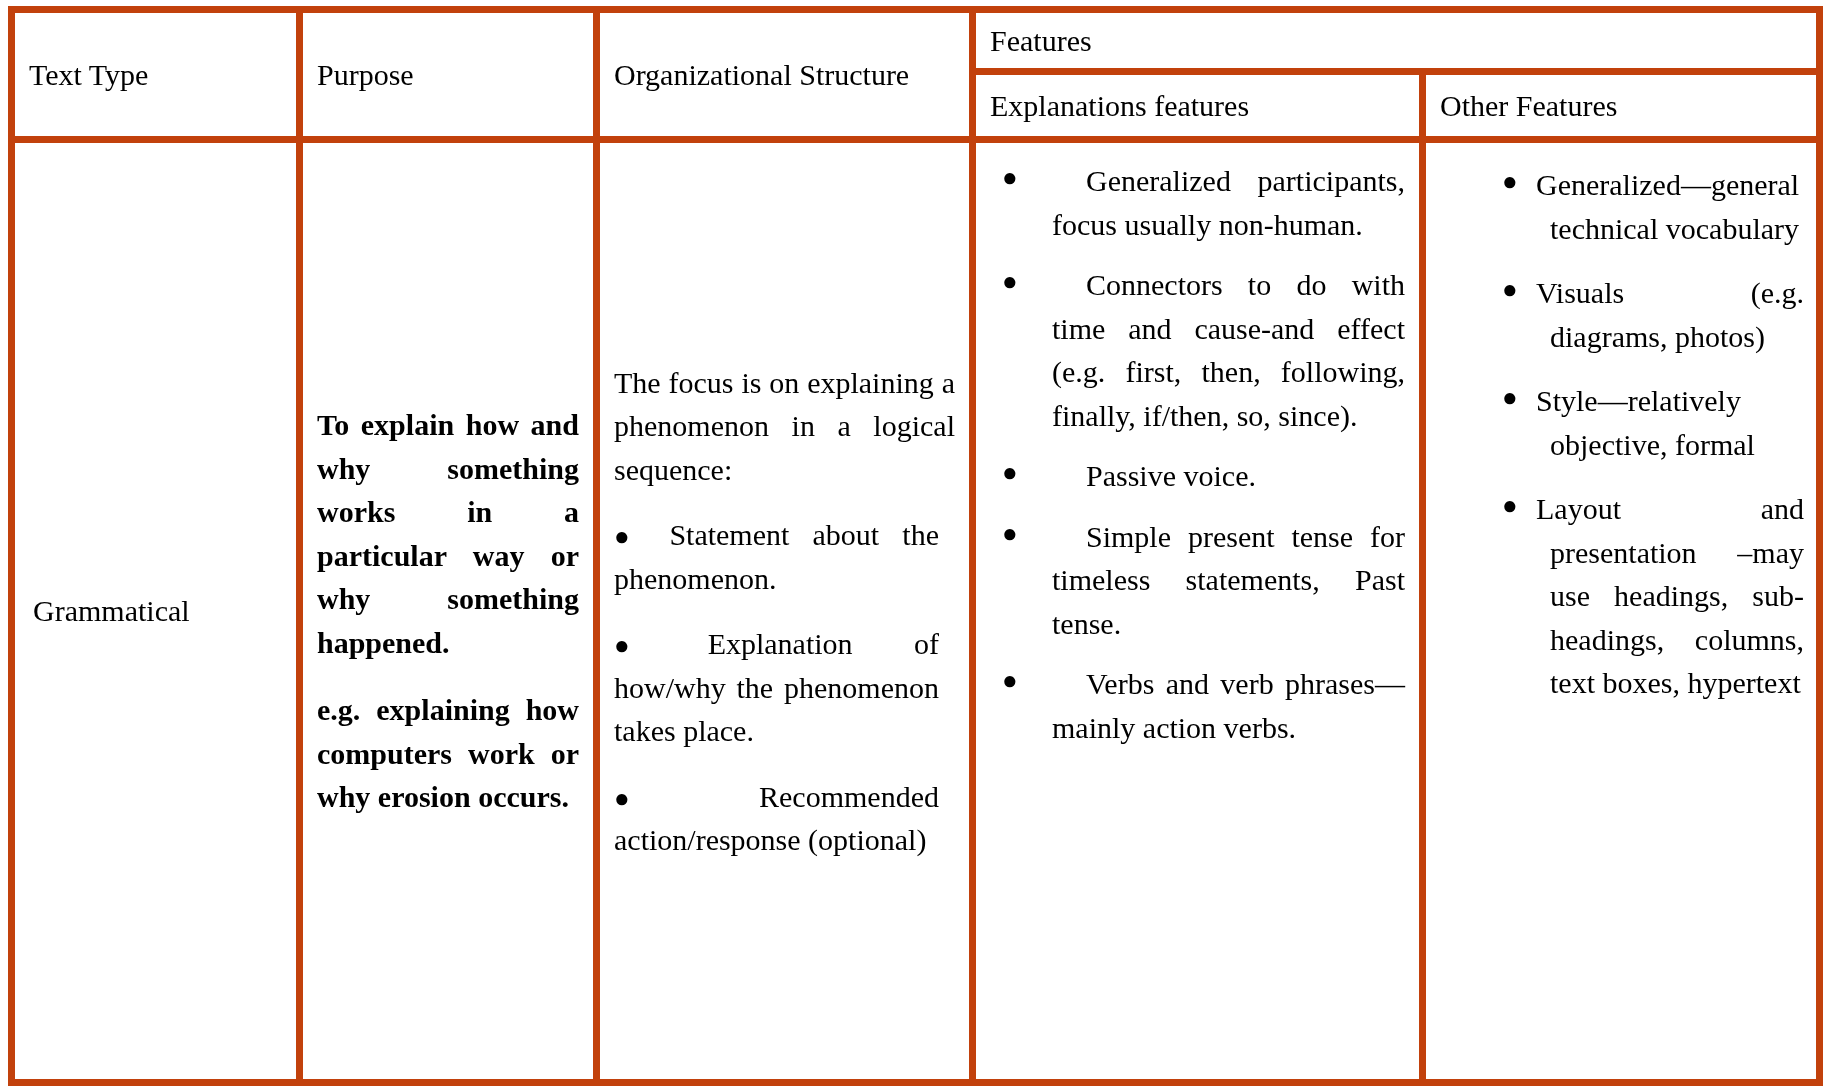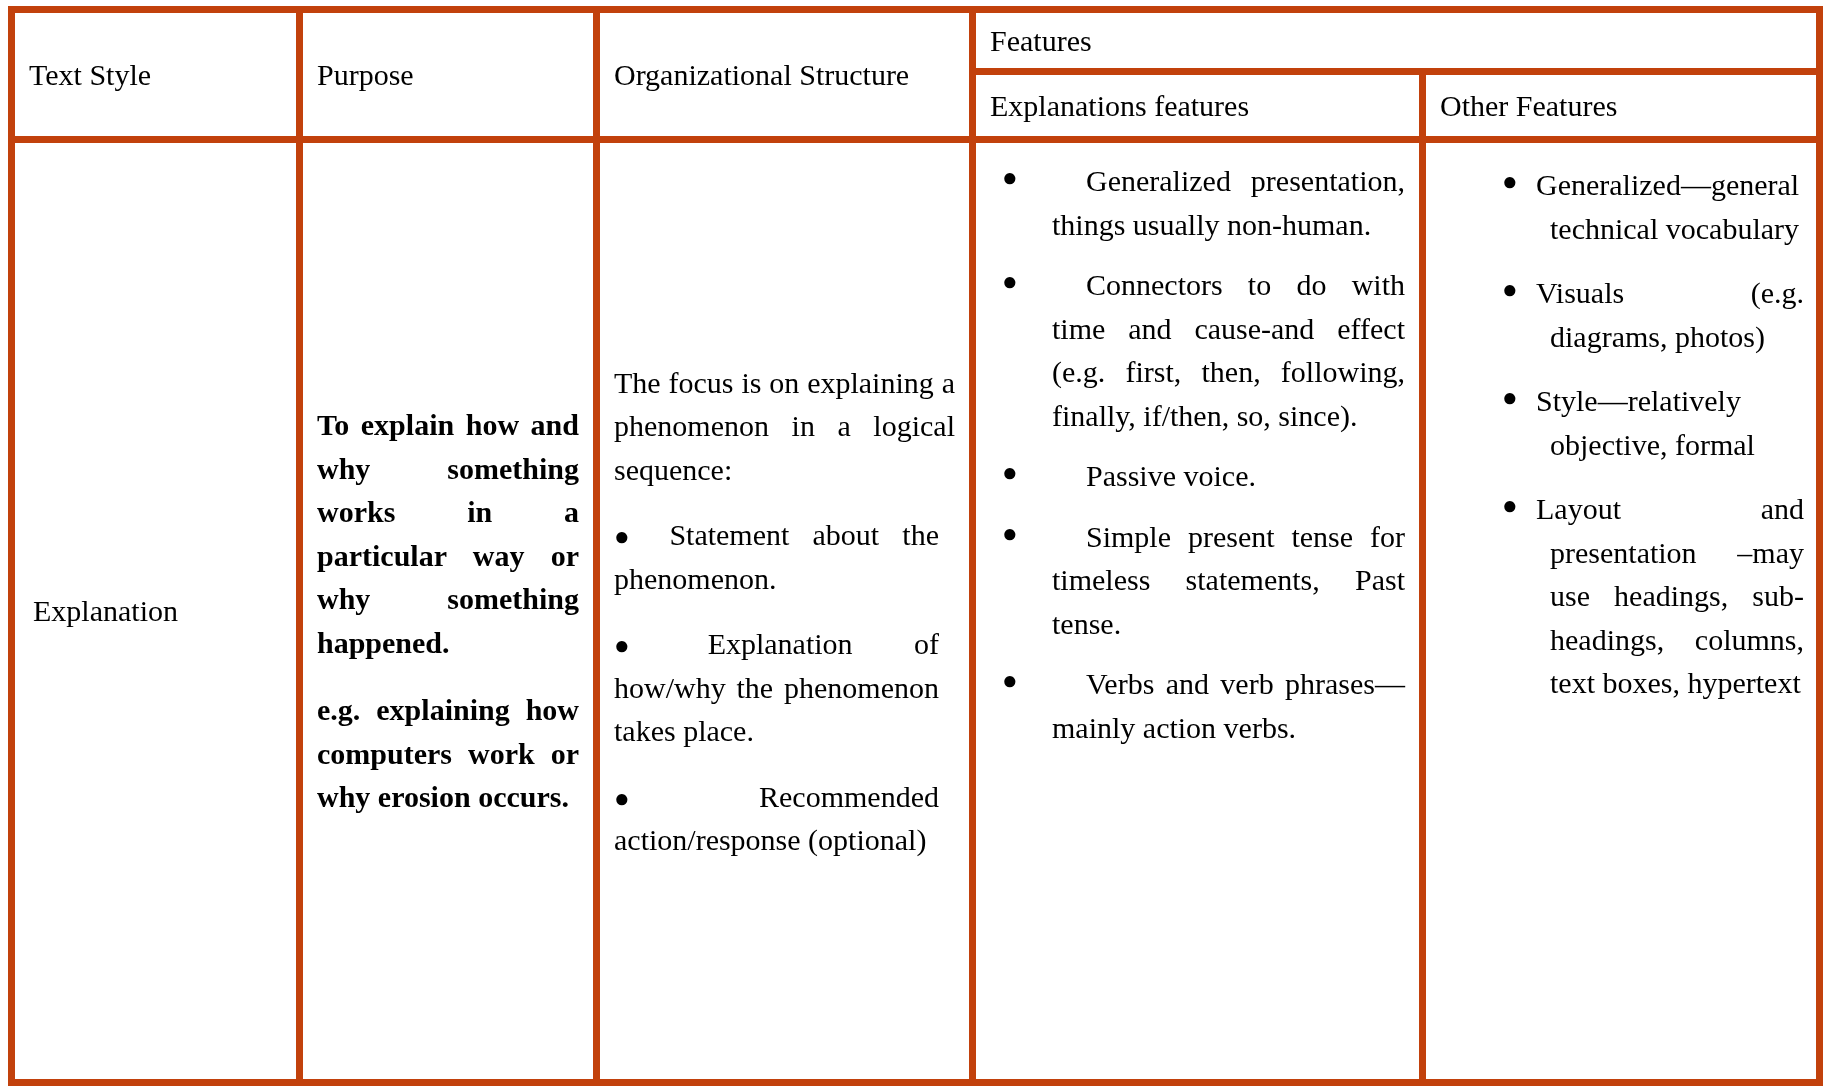--- a/index.html
+++ b/index.html
@@ -89,46 +89,46 @@
   <table class="doc-table">
     <colgroup>
       <col class="c1">
         <col class="c2">
         <col class="c3">
         <col class="c4">
         <col class="c5">
     </colgroup>
     <tbody>
       <tr class="features-row">
-        <th rowspan="2">Text Style</th>
+        <th rowspan="2">Text Type</th>
         <th rowspan="2">Purpose</th>
         <th rowspan="2">Organizational Structure</th>
         <th colspan="2">Features</th>
       </tr>
       <tr class="subheader-row">
         <th>Explanations features</th>
         <th>Other Features</th>
       </tr>
       <tr>
-        <td class="cell-text-type">Explanation</td>
+        <td class="cell-text-type">Grammatical</td>
 
         <td class="cell-purpose">
           <p class="just">To explain how and why something works in a particular way or why something happened.</p>
           <p class="just">e.g. explaining how computers work or why erosion occurs.</p>
         </td>
 
         <td class="cell-org">
           <p class="intro just">The focus is on explaining a phenomenon in a logical sequence:</p>
           <div class="o-item just"><span class="bullet">●</span><span>Statement about the phenomenon.</span></div>
           <div class="o-item just"><span class="bullet">●</span><span>Explanation of how/why the phenomenon takes place.</span></div>
           <div class="o-item just"><span class="bullet">●</span><span>Recommended action/response (optional)</span></div>
         </td>
 
         <td class="cell-gram">
-          <div class="g-item just"><span class="bullet">●</span><span>Generalized presentation, things usually non-human.</span></div>
+          <div class="g-item just"><span class="bullet">●</span><span>Generalized participants, focus usually non-human.</span></div>
           <div class="g-item just"><span class="bullet">●</span><span>Connectors to do with time and cause-and effect (e.g. first, then, following, finally, if/then, so, since).</span></div>
           <div class="g-item just"><span class="bullet">●</span><span>Passive voice.</span></div>
           <div class="g-item just"><span class="bullet">●</span><span>Simple present tense for timeless statements, Past tense.</span></div>
           <div class="g-item just"><span class="bullet">●</span><span>Verbs and verb phrases—mainly action verbs.</span></div>
         </td>
 
         <td class="cell-other">
           <div class="f-item just"><span class="bullet">●</span><span>Generalized—general technical vocabulary</span></div>
           <div class="f-item just"><span class="bullet">●</span><span>Visuals (e.g. diagrams, photos)</span></div>
           <div class="f-item just"><span class="bullet">●</span><span>Style—relatively objective, formal</span></div>

